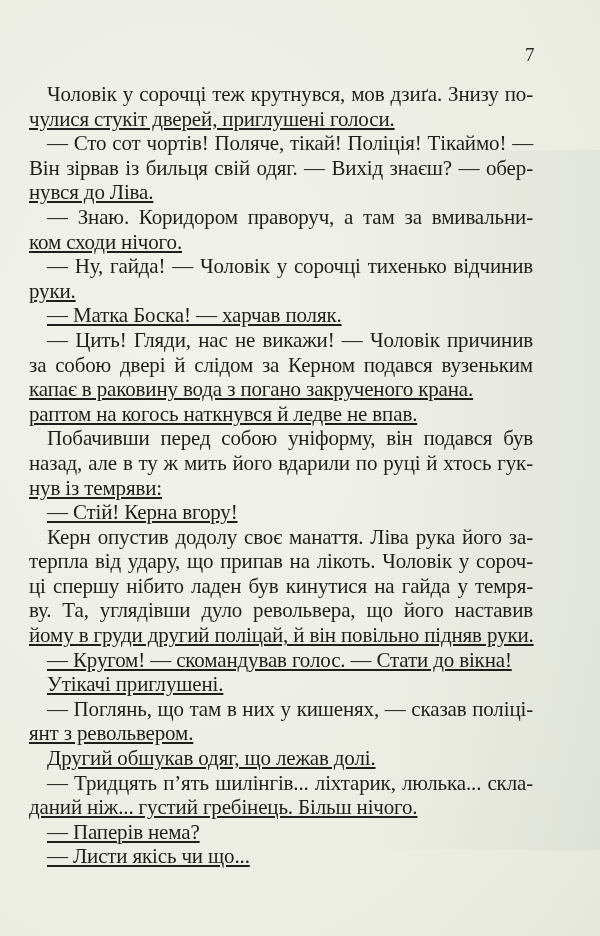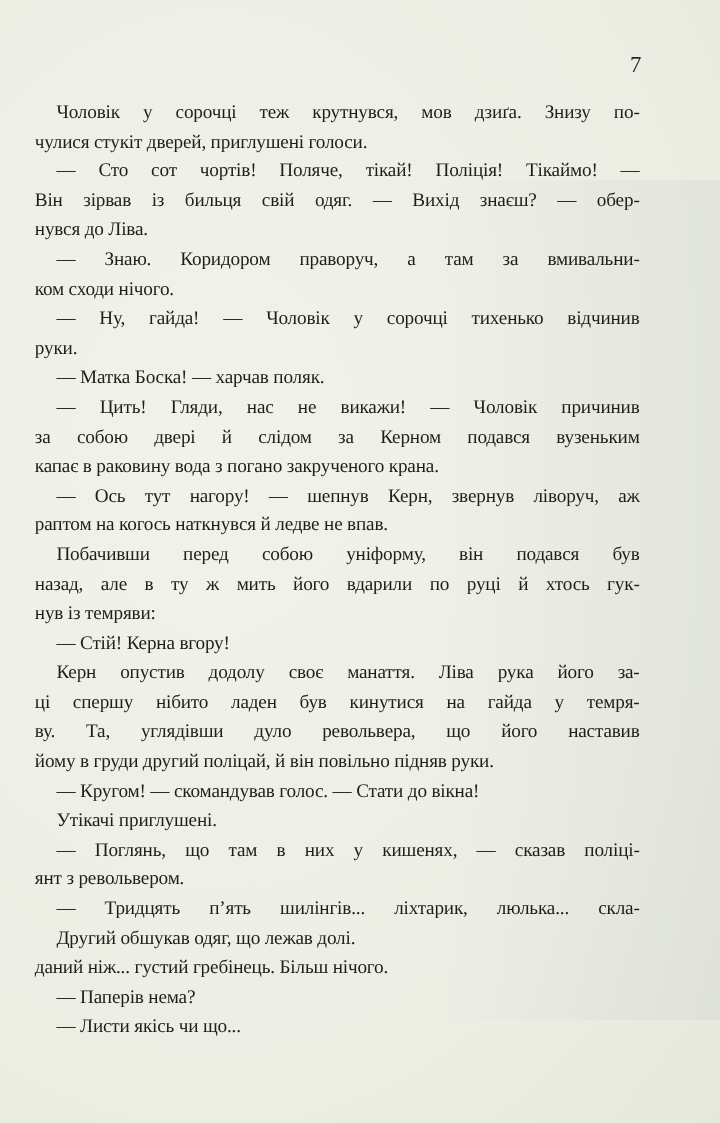--- a/index.html
+++ b/index.html
@@ -17,25 +17,25 @@
   .bleed {
     position: absolute; left: 360px; top: 150px; width: 240px; height: 700px;
     background: linear-gradient(90deg, rgba(0,0,0,0) 0%, rgba(120,130,120,0.05) 60%, rgba(120,130,120,0.08) 100%);
   }
   .page-number {
     position: absolute; left: 525px; top: 44px;
     font-size: 19px; color: #2a2a28;
   }
   .text {
     position: absolute; left: 29px; top: 82px; width: 504px;
-    font-size: 16px; line-height: 24.6px;
+    font-size: 21px; line-height: 24.6px;
     letter-spacing: -0.15px;
   }
   .line { display: block; white-space: nowrap; text-align: justify; text-align-last: justify; height: 24.6px; }
-  .line.last { text-align-last: left; }
+  .line.last { text-align-last: left; text-decoration: underline; }
   .line.indent { padding-left: 18px; }
 </style>
 </head>
 <body>
 
 <div class="page">
   <div class="bleed"></div>
   <div class="page-number">7</div>
   <div class="text" id="body-text">
       <span class="line indent">Чоловік у сорочці теж крутнувся, мов дзиґа. Знизу по-</span>
@@ -44,33 +44,33 @@
       <span class="line">Він зірвав із бильця свій одяг. — Вихід знаєш? — обер-</span>
       <span class="line last">нувся до Ліва.</span>
       <span class="line indent">— Знаю. Коридором праворуч, а там за вмивальни-</span>
       <span class="line last">ком сходи нічого.</span>
       <span class="line indent">— Ну, гайда! — Чоловік у сорочці тихенько відчинив</span>
       <span class="line last">руки.</span>
       <span class="line indent last">— Матка Боска! — харчав поляк.</span>
       <span class="line indent">— Цить! Гляди, нас не викажи! — Чоловік причинив</span>
       <span class="line">за собою двері й слідом за Керном подався вузеньким</span>
       <span class="line last">капає в раковину вода з погано закрученого крана.</span>
-      <span class="line indent">— Ось тут нагору! — шепнув Керн, звернув ліворуч, аж</span>
       <span class="line last">раптом на когось наткнувся й ледве не впав.</span>
       <span class="line indent">Побачивши перед собою уніформу, він подався був</span>
       <span class="line">назад, але в ту ж мить його вдарили по руці й хтось гук-</span>
       <span class="line last">нув із темряви:</span>
       <span class="line indent last">— Стій! Керна вгору!</span>
       <span class="line indent">Керн опустив додолу своє манаття. Ліва рука його за-</span>
+      <span class="line">терпла від удару, що припав на лікоть. Чоловік у сороч-</span>
       <span class="line">ці спершу нібито ладен був кинутися на гайда у темря-</span>
       <span class="line">ву. Та, углядівши дуло револьвера, що його наставив</span>
       <span class="line last">йому в груди другий поліцай, й він повільно підняв руки.</span>
       <span class="line indent last">— Кругом! — скомандував голос. — Стати до вікна!</span>
       <span class="line indent last">Утікачі приглушені.</span>
       <span class="line indent">— Поглянь, що там в них у кишенях, — сказав поліці-</span>
       <span class="line last">янт з револьвером.</span>
+      <span class="line indent last">Другий обшукав одяг, що лежав долі.</span>
       <span class="line indent">— Тридцять п’ять шилінгів... ліхтарик, люлька... скла-</span>
-      <span class="line indent last">Другий обшукав одяг, що лежав долі.</span>
       <span class="line last">даний ніж... густий гребінець. Більш нічого.</span>
       <span class="line indent last">— Паперів нема?</span>
       <span class="line indent last">— Листи якісь чи що...</span>
     </div>
 </div>
 
 </body></html>

